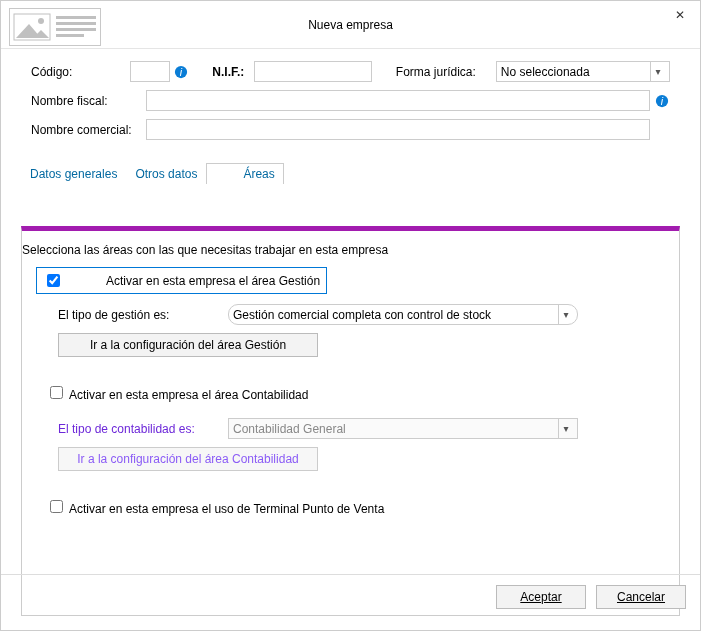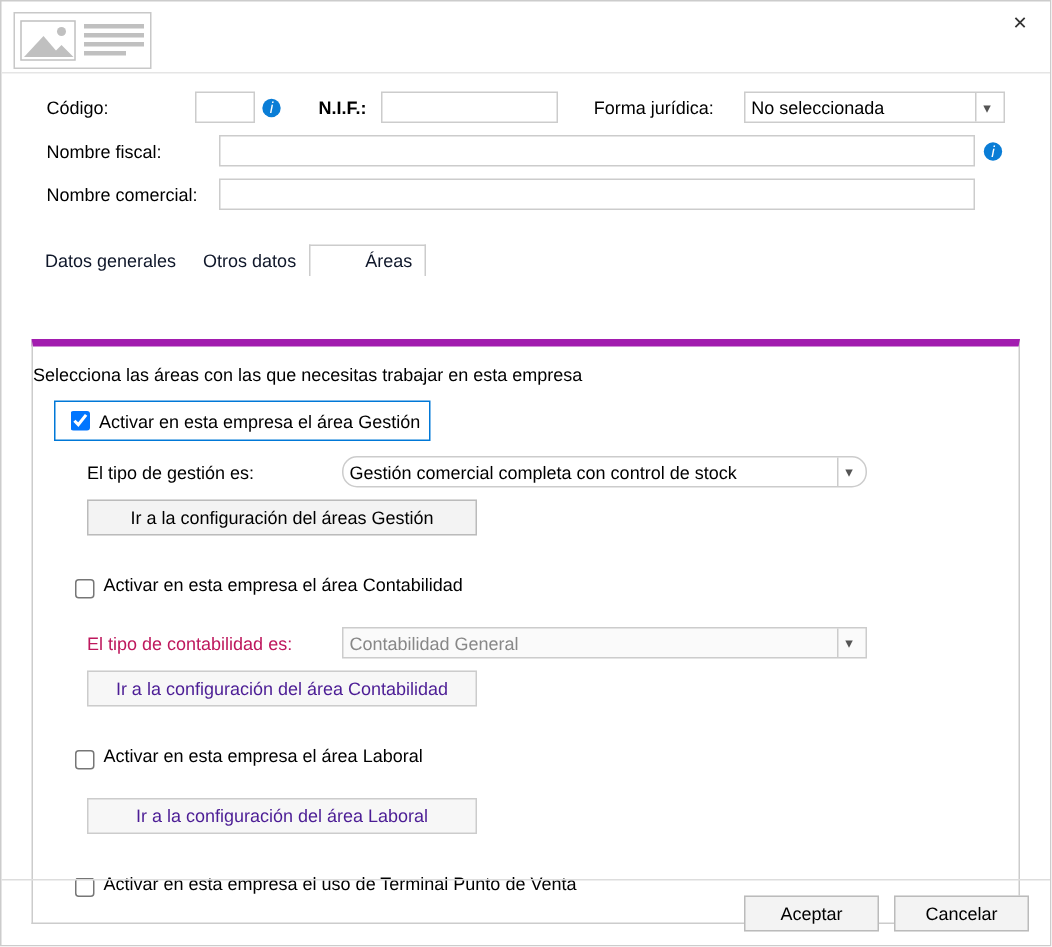--- a/index.html
+++ b/index.html
@@ -22,38 +22,38 @@
   .nif-input { width: 118px; }
   .forma-label { margin-left: 24px; }
   .select { border: 1px solid #ccc; height: 21px; background: #fff; display: flex; align-items: center; padding: 0 4px; position: relative; }
   .select .sep { margin-left: auto; width: 1px; height: 19px; background: #ccc; }
   .select .arrow { width: 14px; text-align: center; color: #555; font-size: 10px; }
   .forma-select { width: 200px; margin-left: 20px; }
   .nombre-label { width: 115px; }
   .nombre-input { flex: 1; }
   .trailing-info { margin-left: 4px; }
   .tabs { margin: 10px 20px 0 20px; display: flex; align-items: flex-end; height: 22px; }
-  .tab { padding: 3px 8px; border: 1px solid transparent; border-bottom: none; color: #0f172a; cursor: default; position: relative; }
+  .tab { padding: 3px 8px; border: 1px solid transparent; border-bottom: none; color: #0369a1; cursor: default; position: relative; }
   .tab + .tab { margin-left: 0; }
   .tab.active { border-color: #ccc; background: #fff; z-index: 2; padding-left: 36px; }
   .tab-content { margin: 0 20px 0 20px; border: 1px solid #ccc; border-top: 1px solid #ccc; padding: 12px 0 12px 0; height: 390px; position: relative; top: -1px; }
   .tab.active { top: 0; }
   .intro { margin: 0 10px 10px 0; padding-left: 0; }
-  .highlight-box { display: inline-flex; align-items: center; border: 1px solid #0078d7; padding: 3px 6px 3px 6px; margin-left: 14px; }
+  .highlight-box { display: inline-flex; align-items: center; border: 1px solid #0078d7; padding: 3px 6px 3px 6px; margin-left: 14px; gap: 40px; }
   .section-indent { margin-left: 36px; }
   .section-row { display: flex; align-items: center; margin-bottom: 8px; }
   .section-row label { width: 170px; }
-  .disabled-label { color: #be185d; }
+  .disabled-label { color: #6d28d9; }
   .gestion-select { width: 350px; border-radius: 10px; }
   .contab-select { width: 350px; }
   .button { border: 1px solid #bbb; background: #f3f3f3; height: 24px; display: inline-flex; align-items: center; justify-content: center; padding: 0 12px; cursor: default; }
-  .button.disabled { color: #4c1d95; background: #f7f7f7; border-color: #ccc; }
+  .button.disabled { color: #8b5cf6; background: #f7f7f7; border-color: #ccc; }
   .area-block { margin-bottom: 26px; }
-  .check-row-simple { display: inline-flex; align-items: flex-start; margin-left: 24px; margin-bottom: 6px; }
-  .footer { position: absolute; bottom: 0; left: 0; right: 0; border-top: 1px solid #ddd; height: 44px; display: flex; align-items: center; justify-content: flex-end; padding: 0 14px; gap: 10px; }
+  .check-row-simple { display: inline-flex; align-items: flex-end; margin-left: 24px; margin-bottom: 6px; }
+  .footer { position: absolute; bottom: 12px; left: 0; right: 0; border-top: 1px solid #ddd; height: 44px; display: flex; align-items: center; justify-content: flex-end; padding: 0 14px; gap: 10px; text-decoration: underline; }
   .footer .button { width: 90px; }
   
   .tabbar-wrap { position: relative; }
   .tab-content { border-top: 5px solid #a21caf; margin-top: 43px; }
   .tabs .tab.active::after { content:""; position:absolute; left:0; right:0; bottom:-1px; height:1px; background:#fff; }
   .content-inner { padding: 0 10px 0 0; }
   .select.disabled { color: #888; background: #fafafa; }
   
   .body .row { }
 </style>
@@ -68,20 +68,21 @@
         <rect x="3" y="4" width="36" height="26" fill="none" stroke="#c0c0c0"></rect>
         <polygon points="5,28 18,14 30,28" fill="#c0c0c0"></polygon>
         <polygon points="22,28 30,20 38,28" fill="#c0c0c0"></polygon>
         <circle cx="30" cy="11" r="3" fill="#c0c0c0"></circle>
         <rect x="45" y="6" width="40" height="3" fill="#c0c0c0"></rect>
         <rect x="45" y="12" width="40" height="3" fill="#c0c0c0"></rect>
         <rect x="45" y="18" width="40" height="3" fill="#c0c0c0"></rect>
         <rect x="45" y="24" width="28" height="3" fill="#c0c0c0"></rect>
       </svg>
     </div>
+    <div class="title">Nueva empresa</div>
     <div class="close">
       <span>✕</span>
     </div>
   </div>
 
   <div class="body">
     <div class="row">
       <label class="field-code-label">Código:</label>
       <input class="input code-input" style="">
       <span class="info-icon">
@@ -137,21 +138,21 @@
           <div class="section-indent" style="margin-top:10px;">
             <div class="section-row">
               <label>El tipo de gestión es:</label>
               <div class="select gestion-select">
                 <span>Gestión comercial completa con control de stock</span>
                 <span class="sep"></span>
                 <span class="arrow">▾</span>
               </div>
             </div>
             <div class="button" style="width:260px;">
-              <span>Ir a la configuración del áreas Gestión</span>
+              <span>Ir a la configuración del área Gestión</span>
             </div>
           </div>
         </div>
 
         <div class="area-block">
           <div class="check-row-simple">
             <input type="checkbox" style="margin-right: 6px;">
             <span>Activar en esta empresa el área Contabilidad</span>
           </div>
           <div class="section-indent" style="margin-top:10px;">
@@ -162,31 +163,20 @@
                 <span class="sep"></span>
                 <span class="arrow">▾</span>
               </div>
             </div>
             <div class="button disabled" style="width:260px;">
               <span>Ir a la configuración del área Contabilidad</span>
             </div>
           </div>
         </div>
 
-        <div class="area-block">
-          <div class="check-row-simple">
-            <input type="checkbox" style="margin-right: 6px;">
-            <span>Activar en esta empresa el área Laboral</span>
-          </div>
-          <div class="section-indent" style="margin-top:10px;">
-            <div class="button disabled" style="width:260px;">
-              <span>Ir a la configuración del área Laboral</span>
-            </div>
-          </div>
-        </div>
 
         <div class="area-block" style="margin-bottom:0;">
           <div class="check-row-simple">
             <input type="checkbox" style="margin-right: 6px;">
             <span>Activar en esta empresa el uso de Terminal Punto de Venta</span>
           </div>
         </div>
 
       </div>
     </div>

